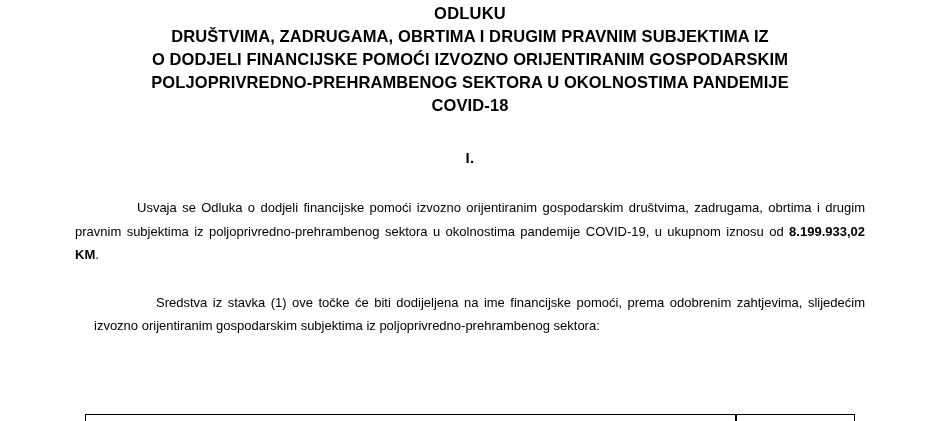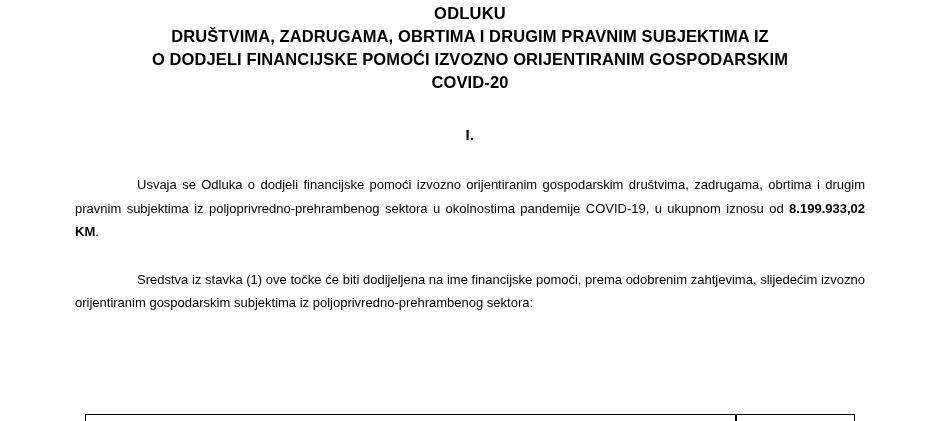--- a/index.html
+++ b/index.html
@@ -49,20 +49,21 @@
     text-align: justify;
     text-justify: inter-word;
     margin: 0;
     text-indent: 62px;
   }
   p.par-1 {
     margin-top: 30px;
   }
   p.par-2 {
     margin-top: 24px;
+    margin-left: 19px;
   }
   .bold {
     font-weight: bold;
   }
   .table-top {
     position: absolute;
     left: 75px;
     right: 75px;
     bottom: 0;
     height: 7px;
@@ -87,21 +88,22 @@
 </style>
 </head>
 <body>
 
 <div class="page">
 
   <div class="title-block">
     <div class="title-line-1">ODLUKU</div>
     <div class="title-line-rest">DRUŠTVIMA, ZADRUGAMA, OBRTIMA I DRUGIM PRAVNIM SUBJEKTIMA IZ</div>
     <div class="title-line-rest">O DODJELI FINANCIJSKE POMOĆI IZVOZNO ORIJENTIRANIM GOSPODARSKIM</div>
-    <div class="title-line-rest">COVID-20</div>
+    <div class="title-line-rest">POLJOPRIVREDNO-PREHRAMBENOG SEKTORA U OKOLNOSTIMA PANDEMIJE</div>
+    <div class="title-line-rest">COVID-18</div>
   </div>
 
   <div class="section-number">I.</div>
 
   <p class="body-par par-1"><span>Usvaja se Odluka o dodjeli financijske pomoći izvozno orijentiranim gospodarskim društvima, zadrugama, obrtima i drugim pravnim subjektima iz poljoprivredno-prehrambenog sektora u okolnostima pandemije COVID-19, u ukupnom iznosu od </span><span class="bold">8.199.933,02 KM</span><span>.</span></p>
 
   <p class="body-par par-2">Sredstva iz stavka (1) ove točke će biti dodijeljena na ime financijske pomoći, prema odobrenim zahtjevima, slijedećim izvozno orijentiranim gospodarskim subjektima iz poljoprivredno-prehrambenog sektora:</p>
 
   <div class="table-top">
     <div class="table-frame"></div>

